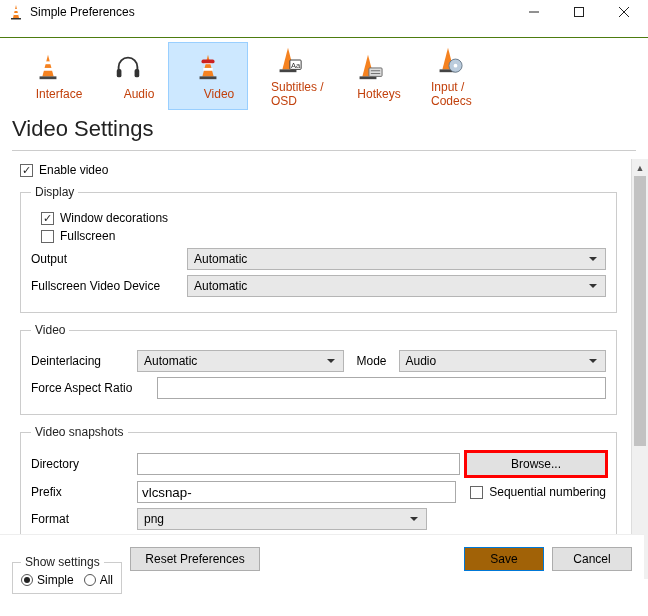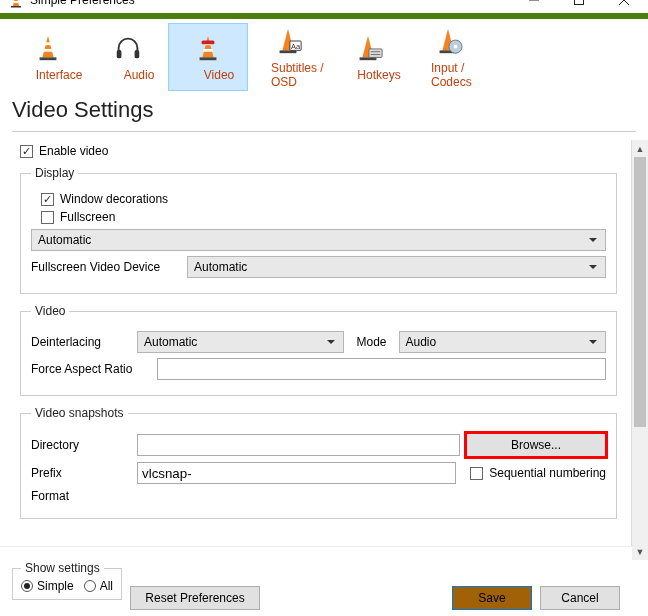--- a/index.html
+++ b/index.html
@@ -1,18 +1,18 @@
 <!DOCTYPE html>
 <html><head>
 <meta charset="utf-8">
 <style>
 * { box-sizing: border-box; margin: 0; padding: 0; }
 body { font-family: "Segoe UI", Tahoma, sans-serif; font-size: 12px; background: #fff; width: 648px; height: 616px; overflow: hidden; }
 
-.titlebar { height: 14px; display: flex; align-items: center; padding: 0 2px 13px 8px; border-bottom: 6px solid #4d7c0f; }
+.titlebar { height: 38px; display: flex; align-items: center; padding: 0 2px 13px 8px; border-bottom: 1px solid #4d7c0f; }
 .titlebar .app-icon { width: 16px; height: 16px; margin-right: 6px; }
 .titlebar .title { flex: 1; font-size: 12px; }
 .titlebar .winbtn { width: 45px; height: 29px; display: flex; align-items: center; justify-content: center; color: #222; }
 
 .tabbar { height: 72px; display: flex; align-items: stretch; padding: 4px 8px 0 8px; gap: 0; }
 .tab { width: 80px; display: flex; flex-direction: column; align-items: center; justify-content: center; gap: 2px; border: 1px solid transparent; cursor: pointer; }
 .tab.active { background: #cde8ff; border: 1px solid #99cfff; }
 .tab .tab-label { font-size: 12px; color: #c2410c; padding-left: 22px; }
 .tab svg { width: 30px; height: 30px; }
 
@@ -38,21 +38,21 @@
 .row .lbl.w2 { width: 150px; }
 .row .lbl.w3 { width: 100px; }
 .row .lbl.mid { width: auto; padding: 0 6px; }
 
 .combo { flex: 1; height: 22px; background: #e8e8e8; border: 1px solid #b5b5b5; display: flex; align-items: center; padding: 0 6px; position: relative; cursor: pointer; }
 .combo::after { content: ""; position: absolute; right: 8px; top: 50%; margin-top: -2px; border: 4px solid transparent; border-top-color: #333; }
 .text { flex: 1; height: 22px; border: 1px solid #aaa; background: #fff; padding: 0 4px; }
 
 .highlight { outline: 3px solid #f00; outline-offset: -1px; }
 
-.footer { position: absolute; left: 0; right: 16px; bottom: 0; display: flex; align-items: flex-end; padding: 6px 12px; gap: 8px; background: #fff; border-top: 1px solid #eee; }
+.footer { position: absolute; left: 0; right: 4px; bottom: 0; display: flex; align-items: flex-start; padding: 12px 12px; gap: 8px; background: #fff; border-top: 1px solid #eee; }
 .show-settings { border: 1px solid #ccc; padding: 4px 8px 6px 8px; display: flex; flex-direction: column; gap: 2px; }
 .show-settings .radios { display: flex; gap: 10px; align-items: center; }
 .radio { display: flex; align-items: center; gap: 4px; cursor: pointer; }
 .radio .dot { width: 12px; height: 12px; border: 1px solid #555; border-radius: 50%; display: inline-flex; align-items: center; justify-content: center; }
 .radio .dot.sel::after { content: ""; width: 6px; height: 6px; background: #222; border-radius: 50%; }
 
 .btn { height: 24px; min-width: 80px; padding: 0 14px; background: #e1e1e1; border: 1px solid #adadad; cursor: pointer; display: inline-flex; align-items: center; justify-content: center; font-size: 12px; }
 .btn.primary { border: 1px solid #0078d7; background: #a16207; }
 .btn.wide { min-width: 140px; }
 .spacer { flex: 1; }
@@ -161,20 +161,21 @@
       <legend>Display</legend>
       <label class="chk" style="margin-left:10px">
         <span class="box checked"></span>
         <span>Window decorations</span>
       </label>
       <label class="chk" style="margin-left:10px">
         <span class="box"></span>
         <span>Fullscreen</span>
       </label>
       <div class="row">
+        <span class="lbl w2">Output</span>
         <div class="combo">
             <span>Automatic</span>
           </div>
       </div>
       <div class="row">
         <span class="lbl w2">Fullscreen Video Device</span>
         <div class="combo">
             <span>Automatic</span>
           </div>
       </div>
@@ -208,20 +209,23 @@
       <div class="row">
         <span class="lbl w3">Prefix</span>
         <input class="text" style="flex: 1 1 0%;" value="vlcsnap-">
         <label class="chk" style="margin:0 0 0 8px">
           <span class="box"></span>
           <span>Sequential numbering</span>
         </label>
       </div>
       <div class="row">
         <span class="lbl w3">Format</span>
+        <div class="combo" style="flex:0 0 290px">
+            <span>png</span>
+          </div>
       </div>
     </fieldset>
 
   </div>
   <div class="scrollbar">
     <div class="arrow">▲</div>
     <div class="track">
         <div class="thumb"></div>
       </div>
     <div class="arrow">▼</div>

